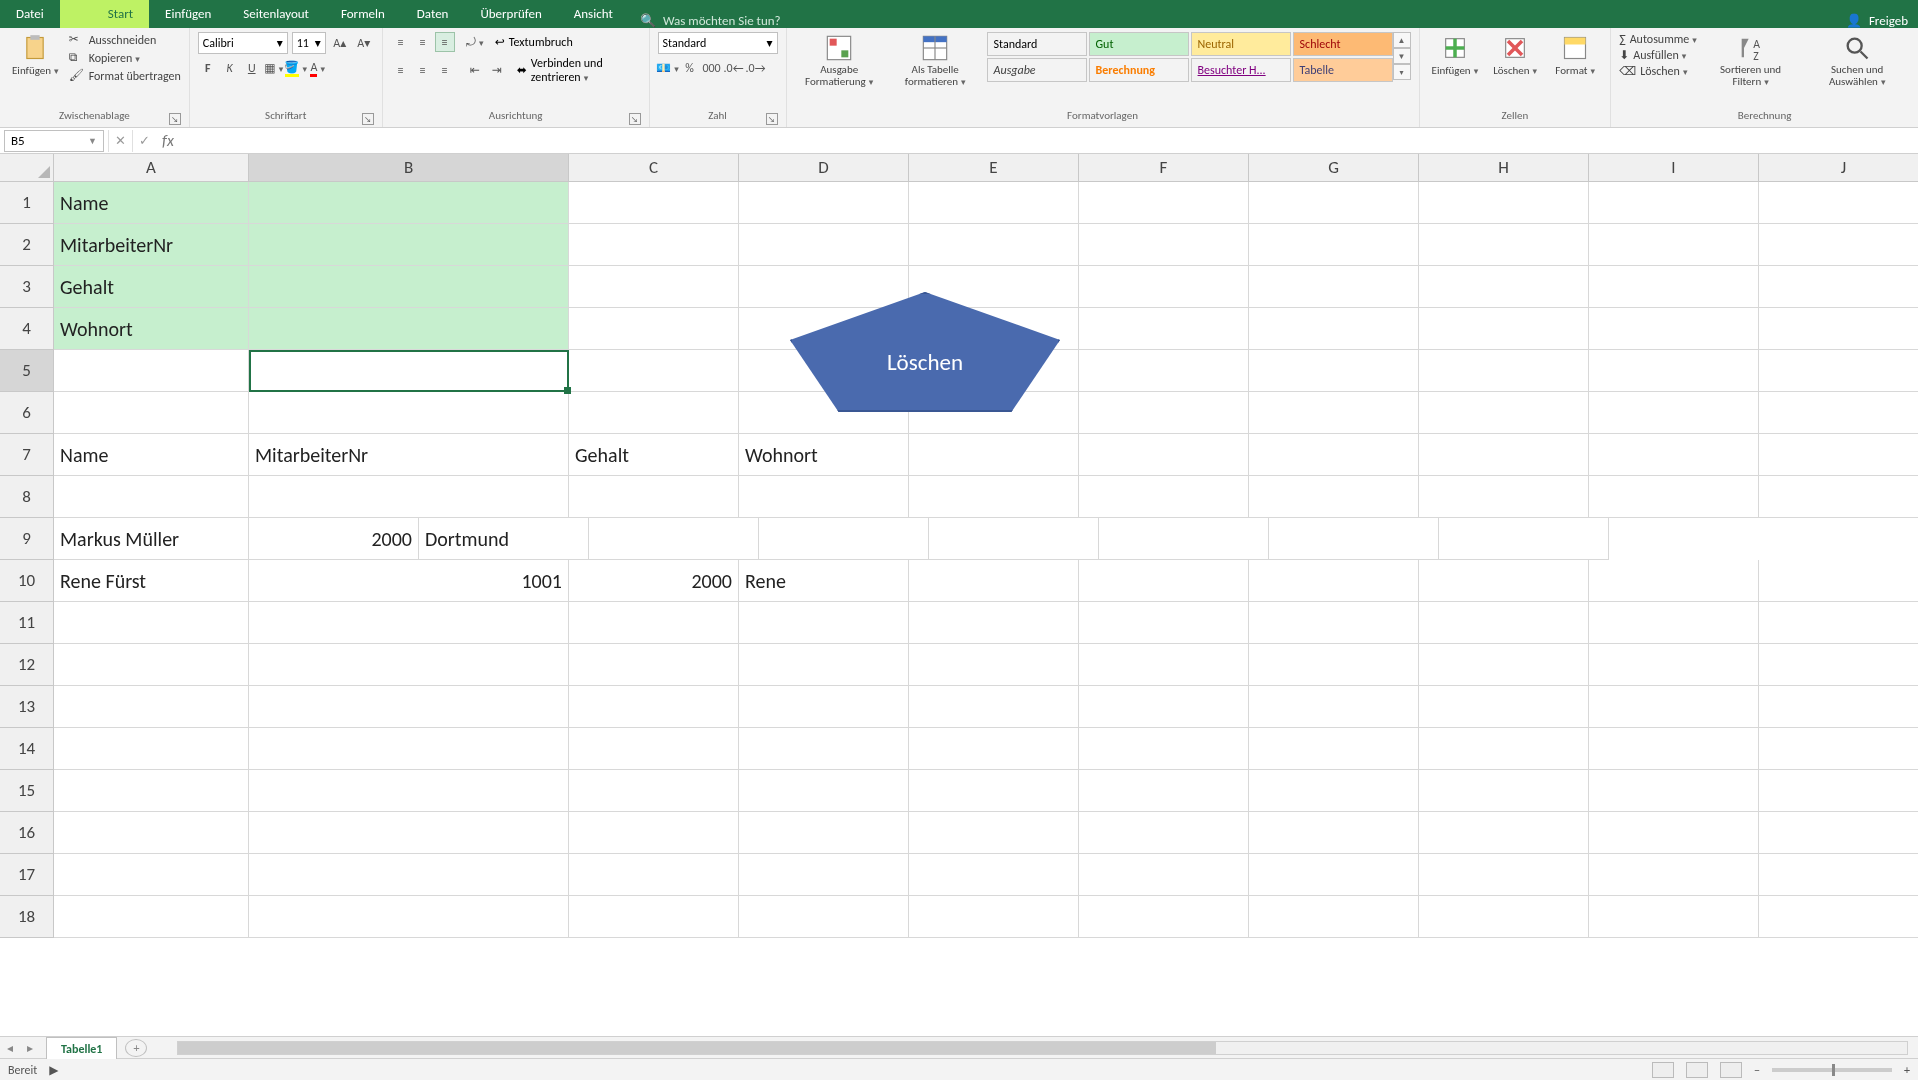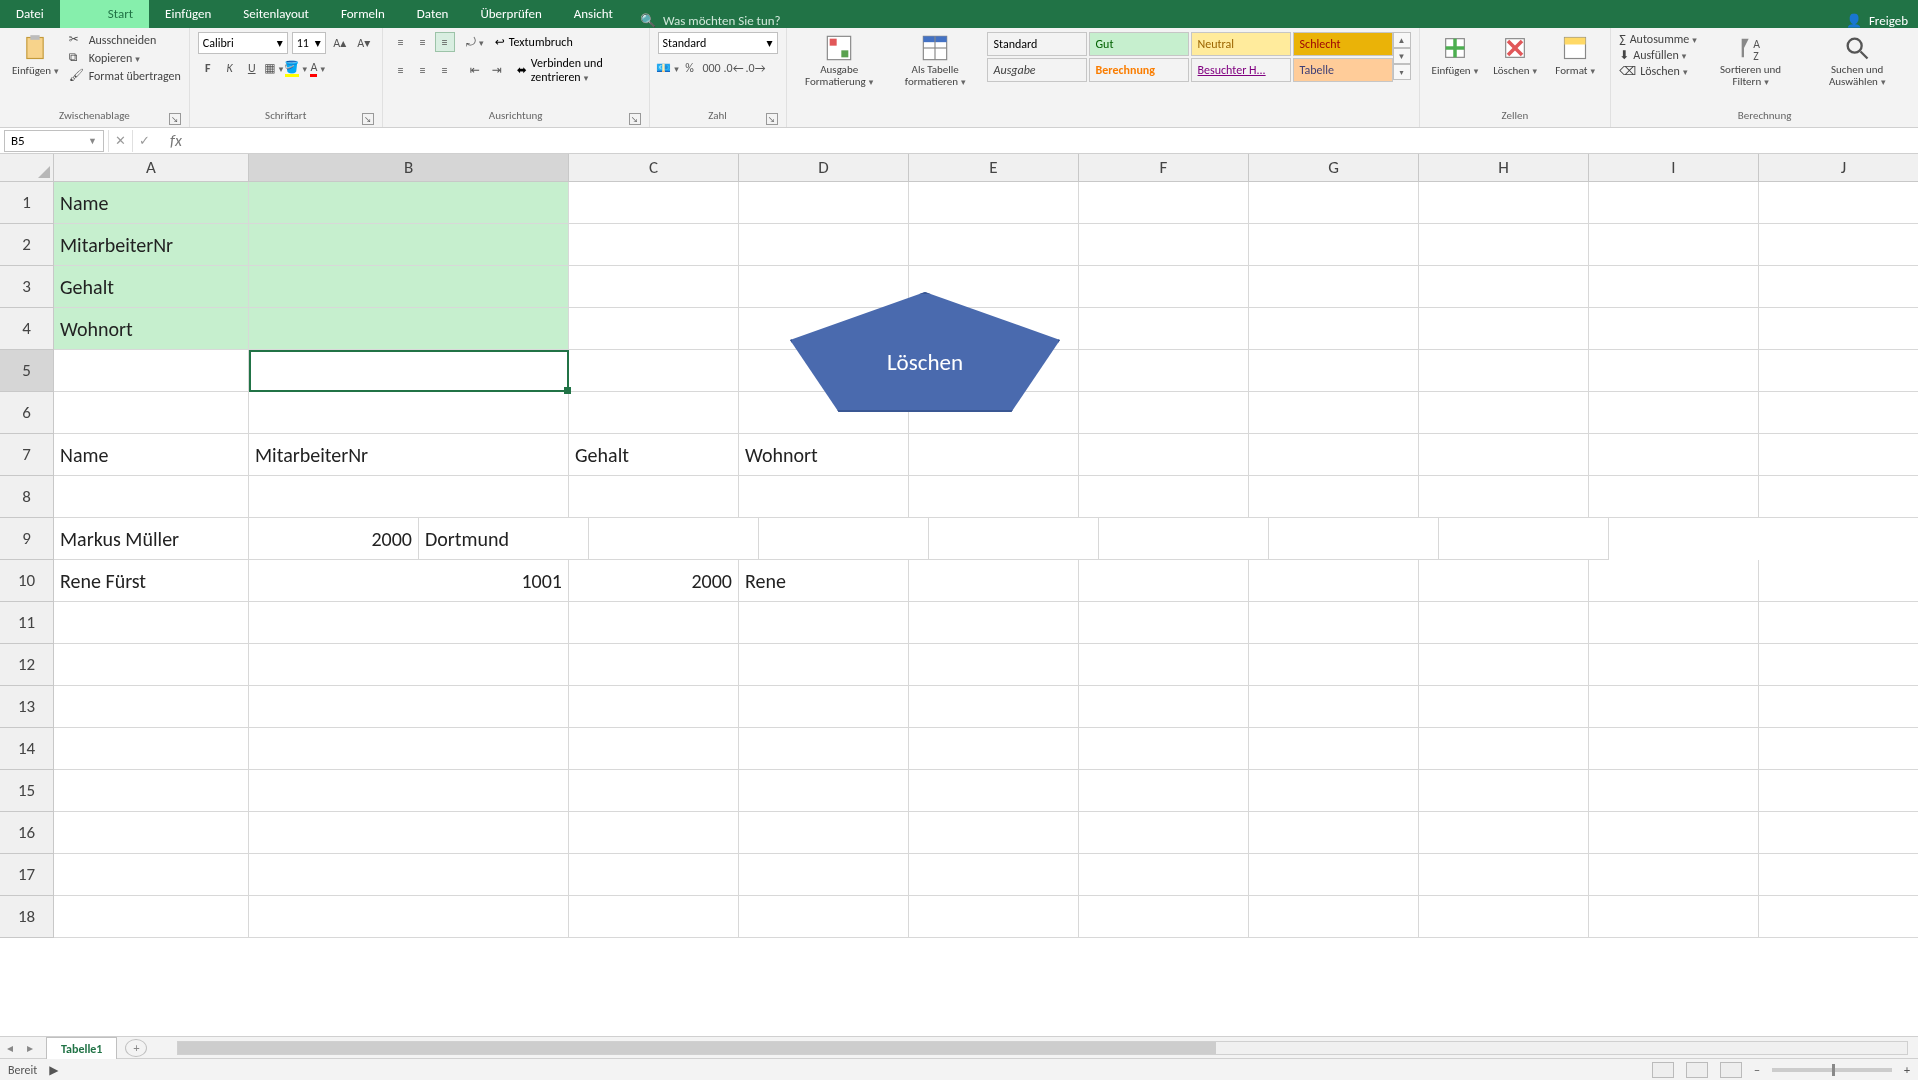--- a/index.html
+++ b/index.html
@@ -1,21 +1,21 @@
 <!DOCTYPE html>
 <html><head>
 <meta charset="utf-8">
 <style>
 * { margin:0; padding:0; box-sizing:border-box; font-family:"Segoe UI",Calibri,Arial,sans-serif; }
 html,body{width:1918px;height:1080px;overflow:hidden;background:#fff;}
 
 
 .tabstrip{height:28px;background:#217346;display:flex;align-items:flex-end;color:#fff;font-size:13px;}
 .tabstrip .tab{padding:0 16px;height:28px;line-height:28px;cursor:pointer;}
-.tabstrip .tab.active{background:#86efac;color:#217346;padding-left:48px;}
+.tabstrip .tab.active{background:#bef264;color:#217346;padding-left:48px;}
 .tabstrip .search{display:flex;align-items:center;gap:6px;padding:0 12px;color:#cfe7d9;font-size:13px;}
 .tabstrip .spacer{flex:1;}
 .tabstrip .share{display:flex;align-items:center;gap:6px;padding:0 10px;color:#fff;}
 
 
 .ribbon{height:100px;background:#f3f3f3;border-bottom:1px solid #d0d0d0;display:flex;}
 .group{border-right:1px solid #e0e0e0;padding:4px 8px 0 8px;display:flex;flex-direction:column;}
 .group-body{flex:1;display:flex;align-items:flex-start;gap:6px;}
 .group-label{height:18px;text-align:center;font-size:11px;color:#666;position:relative;}
 .dlaunch{position:absolute;right:0;bottom:2px;width:12px;height:12px;border:1px solid #999;font-size:8px;line-height:10px;text-align:center;color:#666;}
@@ -27,34 +27,34 @@
 .font-select,.size-select{border:1px solid #c0c0c0;background:#fff;font-size:12px;height:22px;display:flex;align-items:center;padding:0 4px;}
 .font-select{width:90px;justify-content:space-between;}
 .size-select{width:34px;justify-content:space-between;}
 .btnrow{display:flex;gap:2px;}
 .ribbtn{width:20px;height:20px;border:1px solid transparent;display:flex;align-items:center;justify-content:center;font-size:12px;color:#555;}
 .ribbtn.sel{background:#d9eee1;border-color:#9cc3a8;}
 .num-select{border:1px solid #c0c0c0;background:#fff;font-size:12px;height:22px;width:120px;display:flex;align-items:center;justify-content:space-between;padding:0 4px;}
 .style-cell{width:100px;height:24px;border:1px solid #c6c6c6;font-size:12px;display:flex;align-items:center;padding:0 6px;}
 .style-gut{background:#c6efce;color:#006100;}
 .style-neutral{background:#ffeb9c;color:#9c6500;}
-.style-schlecht{background:#eab308;color:#9c0006;padding-left:6px;}
+.style-schlecht{background:#fdba74;color:#9c0006;padding-left:6px;}
 .style-ausgabe{color:#3f3f3f;font-style:italic;}
 .style-berechnung{color:#fa7d00;font-weight:bold;}
 .style-besucht{color:#800080;text-decoration:underline;}
 .style-eingabe{background:#ffcc99;color:#3f3f76;}
 .style-standard{color:#000;}
 .vscroll{width:18px;display:flex;flex-direction:column;}
 .vscroll div{height:16px;border:1px solid #c0c0c0;background:#f7f7f7;font-size:8px;text-align:center;line-height:14px;color:#666;}
 
 
 .fbar{height:26px;border-bottom:1px solid #d0d0d0;display:flex;align-items:center;background:#fff;}
 .namebox{width:100px;height:22px;margin:0 4px;border:1px solid #c0c0c0;font-size:13px;padding:0 6px;display:flex;align-items:center;justify-content:space-between;}
 .fx-btn{width:24px;height:22px;display:flex;align-items:center;justify-content:center;color:#999;font-size:13px;border-left:1px solid #e0e0e0;}
-.fx-label{font-style:italic;color:#777;margin:0 14px;}
+.fx-label{font-style:italic;color:#777;margin:0 6px;}
 .fbar input{flex:1;border:none;outline:none;height:22px;font-size:13px;}
 
 
 .gridwrap{position:relative;height:calc(1080px - 28px - 100px - 26px - 22px - 22px);overflow:hidden;background:#fff;}
 .corner{position:absolute;left:0;top:0;width:54px;height:28px;background:#f0f0f0;border-right:1px solid #c8c8c8;border-bottom:1px solid #c8c8c8;}
 .corner::after{content:"";position:absolute;right:3px;bottom:3px;width:0;height:0;border-style:solid;border-width:0 0 12px 12px;border-color:transparent transparent #b7b7b7 transparent;}
 .colheads{position:absolute;left:54px;top:0;height:28px;display:flex;}
 .colhead{background:#f0f0f0;border-right:1px solid #c8c8c8;border-bottom:1px solid #c8c8c8;text-align:center;font-size:17px;color:#444;line-height:28px;}
 .colhead.sel{background:#d6d6d6;}
 .rowheads{position:absolute;left:0;top:28px;width:54px;}
@@ -252,20 +252,21 @@
           <div class="style-cell style-besucht">Besuchter H...</div>
           <div class="style-cell style-eingabe">Tabelle</div>
         </div>
         <div class="vscroll">
           <div>▲</div>
           <div>▼</div>
           <div>▾</div>
         </div>
       </div>
     </div>
+    <div class="group-label"><span>Formatvorlagen</span></div>
   </div>
 
   <div class="group">
     <div class="group-body">
       <div class="bigbtn">
           <svg class="ico" viewBox="0 0 24 24">
             <rect x="4" y="4" width="16" height="16" fill="#fff" stroke="#888"></rect>
             <line x1="4" y1="12" x2="20" y2="12" stroke="#4caf50" stroke-width="3"></line>
             <line x1="12" y1="4" x2="12" y2="20" stroke="#4caf50" stroke-width="3"></line>
           </svg>

